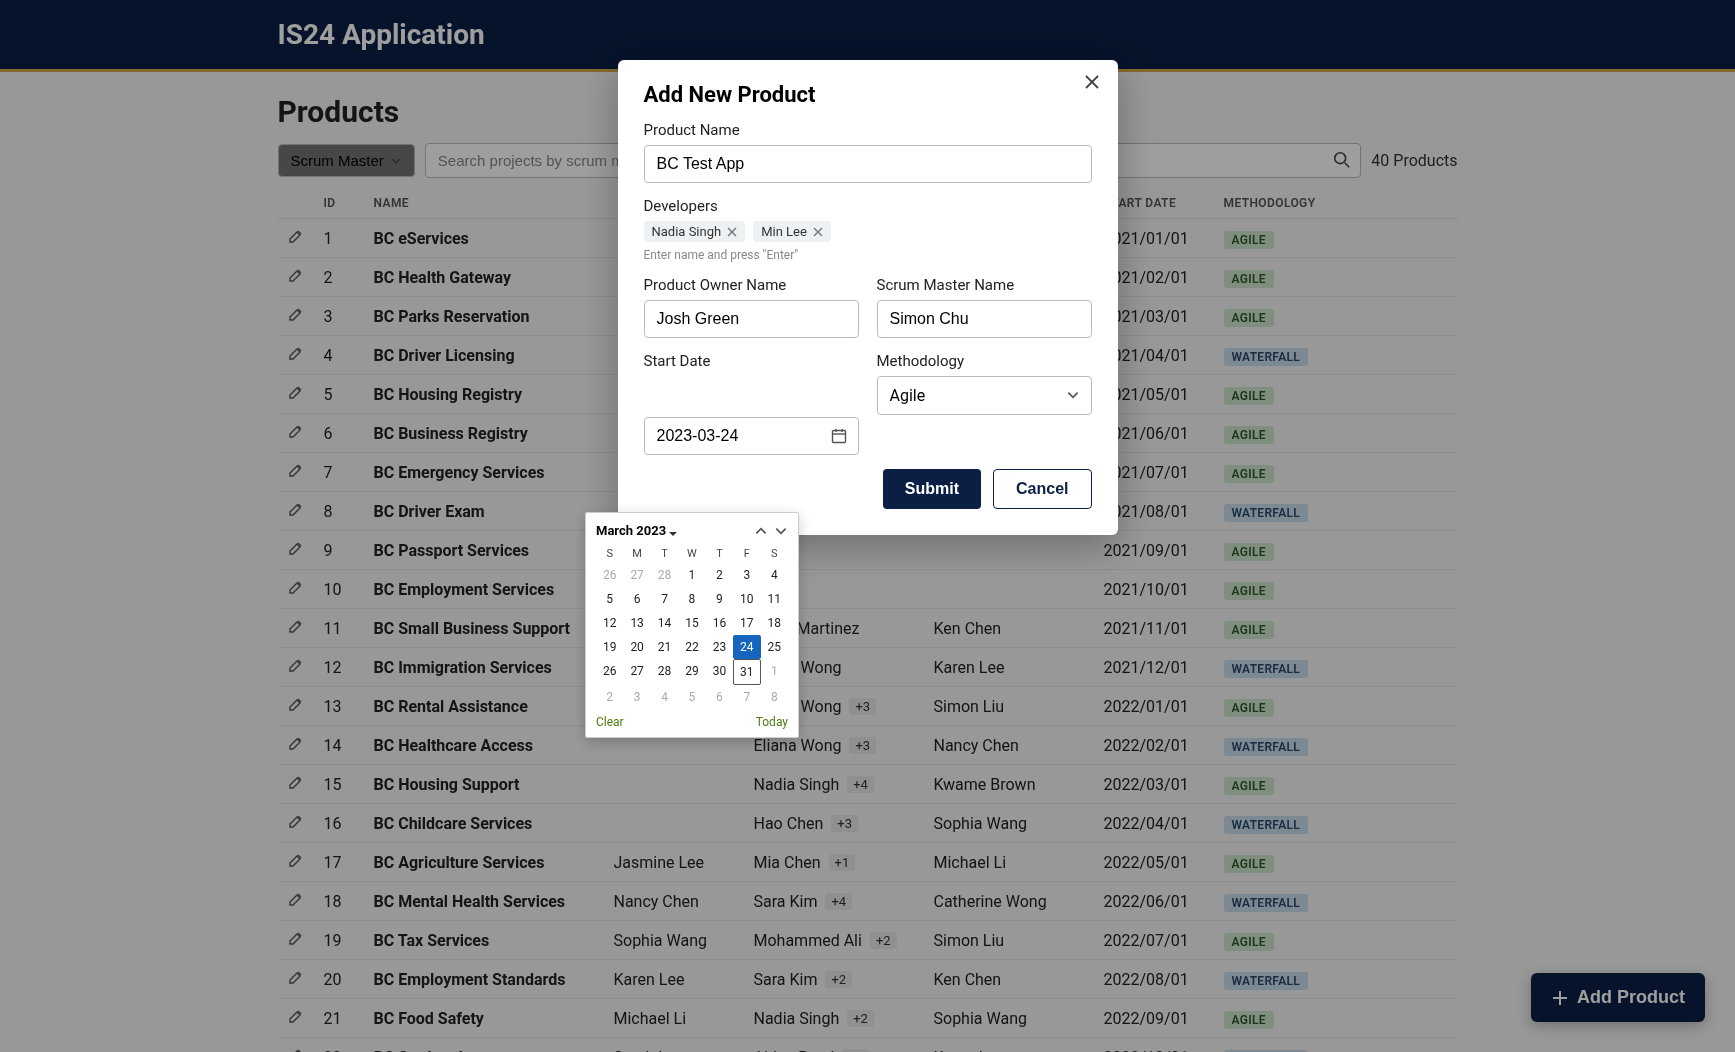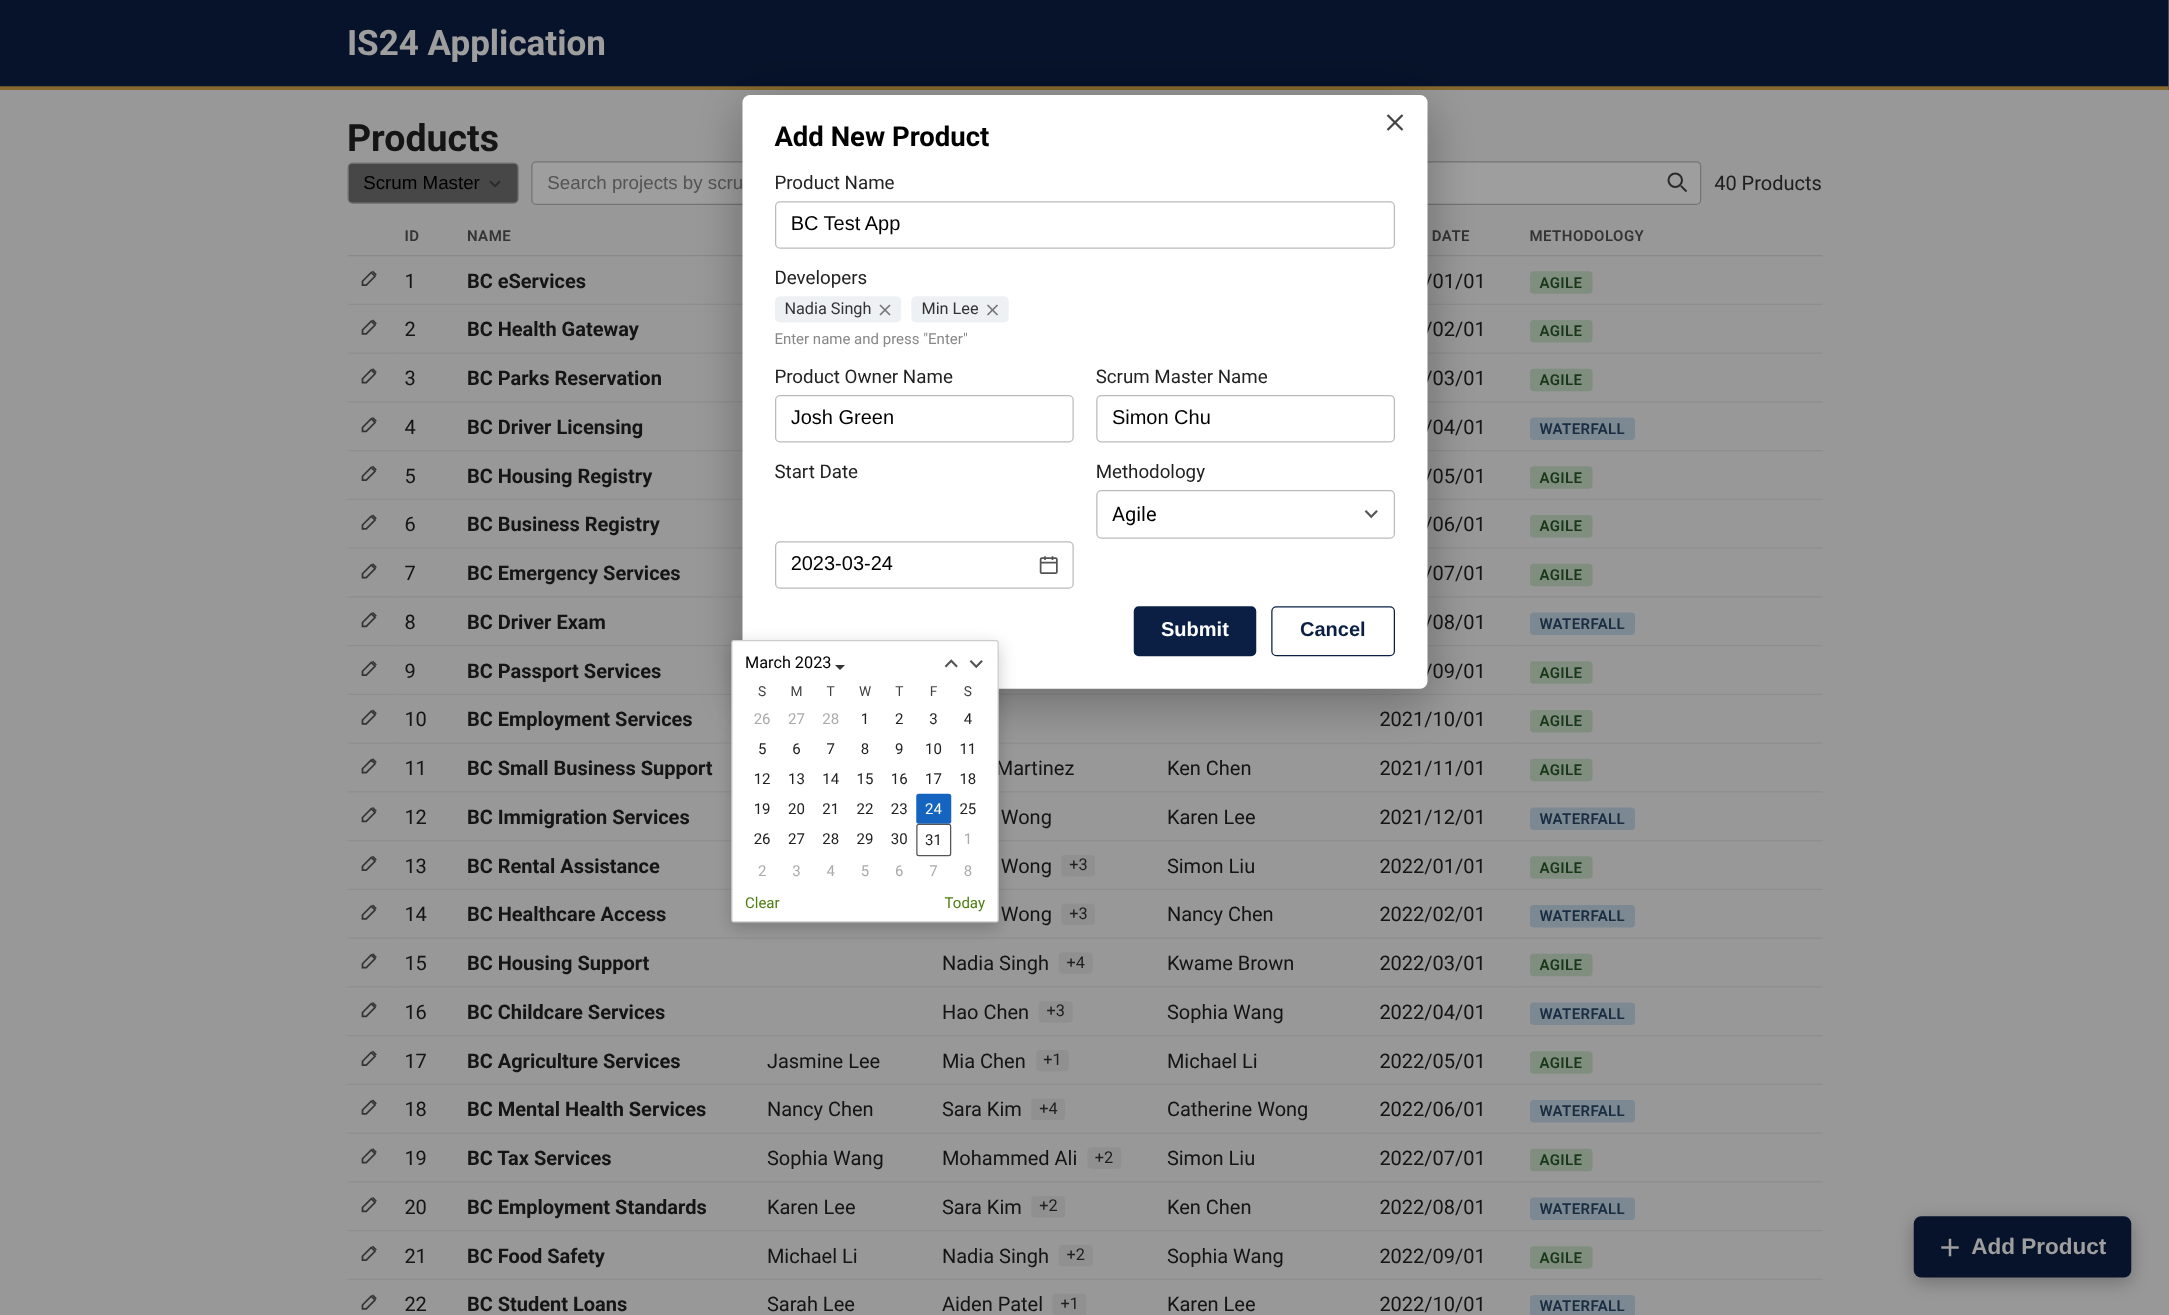--- a/index.html
+++ b/index.html
@@ -21,21 +21,21 @@
   width: 1200px;
   margin: 0 auto;
   padding: 0 10px;
 }
 .header h1 { font-size: 28px; font-weight: 700; }
 .main {
   width: 1200px;
   margin: 0 auto;
   padding: 22px 10px;
 }
-.page-title { font-size: 30px; font-weight: 700; color: #222; }
+.page-title { font-size: 30px; font-weight: 700; margin-bottom: 14px; color: #222; }
 .toolbar { display: flex; align-items: center; gap: 10px; margin-bottom: 10px; }
 .filter-btn {
   border: 1px solid #bbb; background: #737373; border-radius: 4px;
   padding: 7px 12px; font-size: 15px; display: flex; align-items: center; gap: 6px;
 }
 .search-wrap { flex: 1; position: relative; }
 .search-input {
   width: 100%; border: 1px solid #bbb; border-radius: 4px;
   padding: 8px 36px 8px 12px; font-size: 15px;
 }
@@ -65,22 +65,22 @@
 .fab {
   position: fixed; right: 30px; bottom: 30px;
   background: #0b1f44; color: #fff; border: none; border-radius: 6px;
   padding: 14px 20px; font-size: 18px; font-weight: 600; display: flex; align-items: center; gap: 8px;
   box-shadow: 0 4px 14px rgba(0,0,0,.25);
 }
 .overlay {
   position: absolute; inset: 0; background: rgba(0,0,0,.38);
 }
 .modal {
-  position: absolute; top: 76px; left: 50%; transform: translateX(-50%);
-  width: 548px; background: #fff; border-radius: 6px; padding: 22px 26px 26px 26px;
+  position: absolute; top: 60px; left: 50%; transform: translateX(-50%);
+  width: 500px; background: #fff; border-radius: 6px; padding: 22px 26px 26px 26px;
   box-shadow: 0 10px 40px rgba(0,0,0,.3);
 }
 .modal-title { font-size: 22px; font-weight: 700; margin-bottom: 14px; }
 .modal-close { position: absolute; right: 18px; top: 14px; cursor: pointer; color: #444; font-size: 18px; }
 .field-label { font-size: 15px; color: #222; margin-bottom: 6px; display: block; }
 .text-input {
   width: 100%; border: 1px solid #bbb; border-radius: 4px;
   padding: 9px 12px; font-size: 16px; background: #fff;
 }
 .field-group { margin-bottom: 14px; }
@@ -115,21 +115,21 @@
 .btn-secondary {
   background: #fff; color: #0b1f44; border: 1px solid #0b1f44; border-radius: 4px;
   padding: 10px 22px; font-size: 16px; font-weight: 600;
 }
 .datepicker {
   position: absolute; top: 512px; left: 585px;
   width: 214px; background: #fff; border: 1px solid #ccc; border-radius: 2px;
   box-shadow: 0 4px 14px rgba(0,0,0,.2); padding: 10px 10px 8px 10px; z-index: 1000;
 }
 .dp-header { display: flex; align-items: center; justify-content: space-between; margin-bottom: 6px; }
-.dp-month { font-size: 13px; font-weight: 400; display:flex; align-items:flex-end; gap:3px;}
+.dp-month { font-size: 13px; font-weight: 700; display:flex; align-items:flex-end; gap:3px;}
 .dp-nav { display: flex; gap: 6px; }
 .dp-nav span { cursor: pointer; color: #555; display:inline-flex;}
 .dp-grid { display: grid; grid-template-columns: repeat(7, 1fr); text-align: center; }
 .dp-dow { font-size: 11px; color: #444; padding: 3px 0; }
 .dp-day { font-size: 12px; padding: 5px 0; cursor: pointer; color: #222; }
 .dp-day.muted { color: #aaa; }
 .dp-day.selected { background: #1565c0; color: #fff; border-radius: 2px; }
 .dp-day.outlined { border: 1px solid #555; border-radius: 2px; }
 .dp-footer { display: flex; justify-content: space-between; margin-top: 6px; }
 .dp-link { font-size: 12px; color: #4d7c0f; cursor: pointer; }

